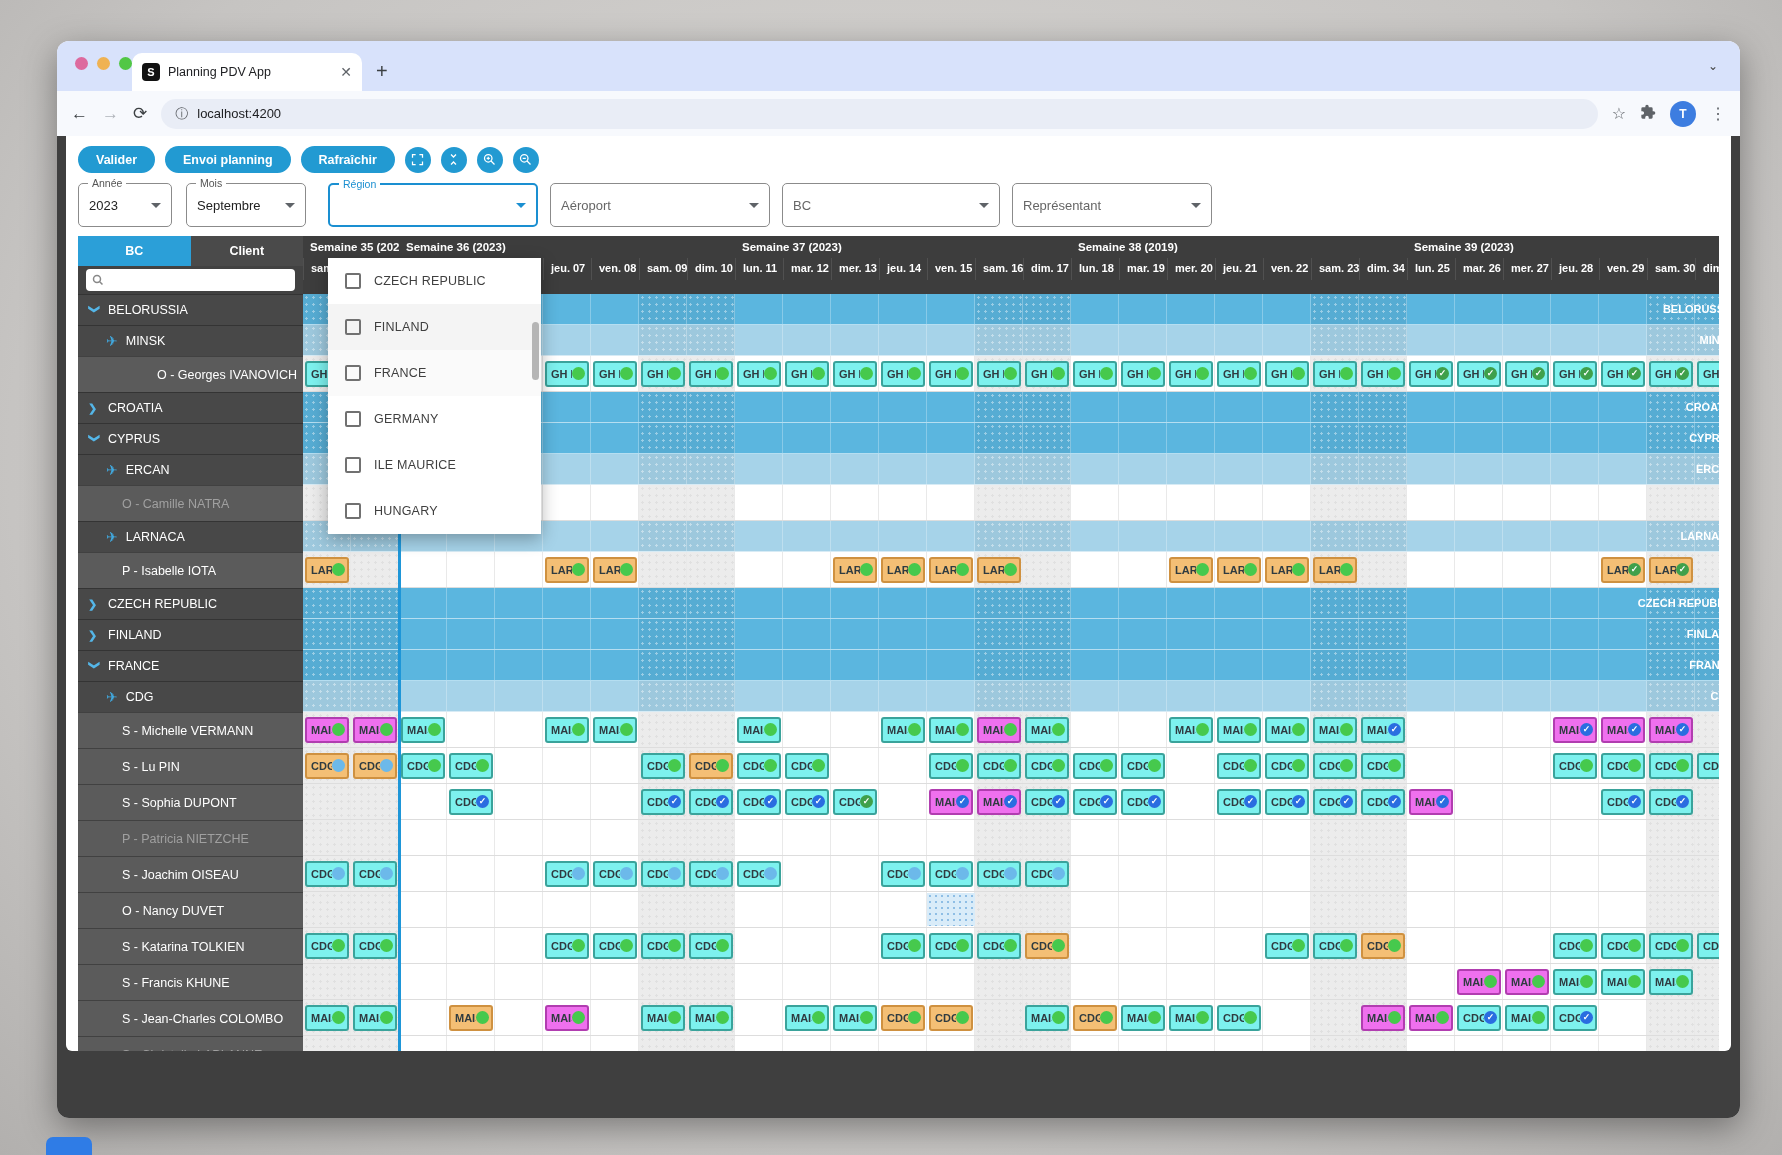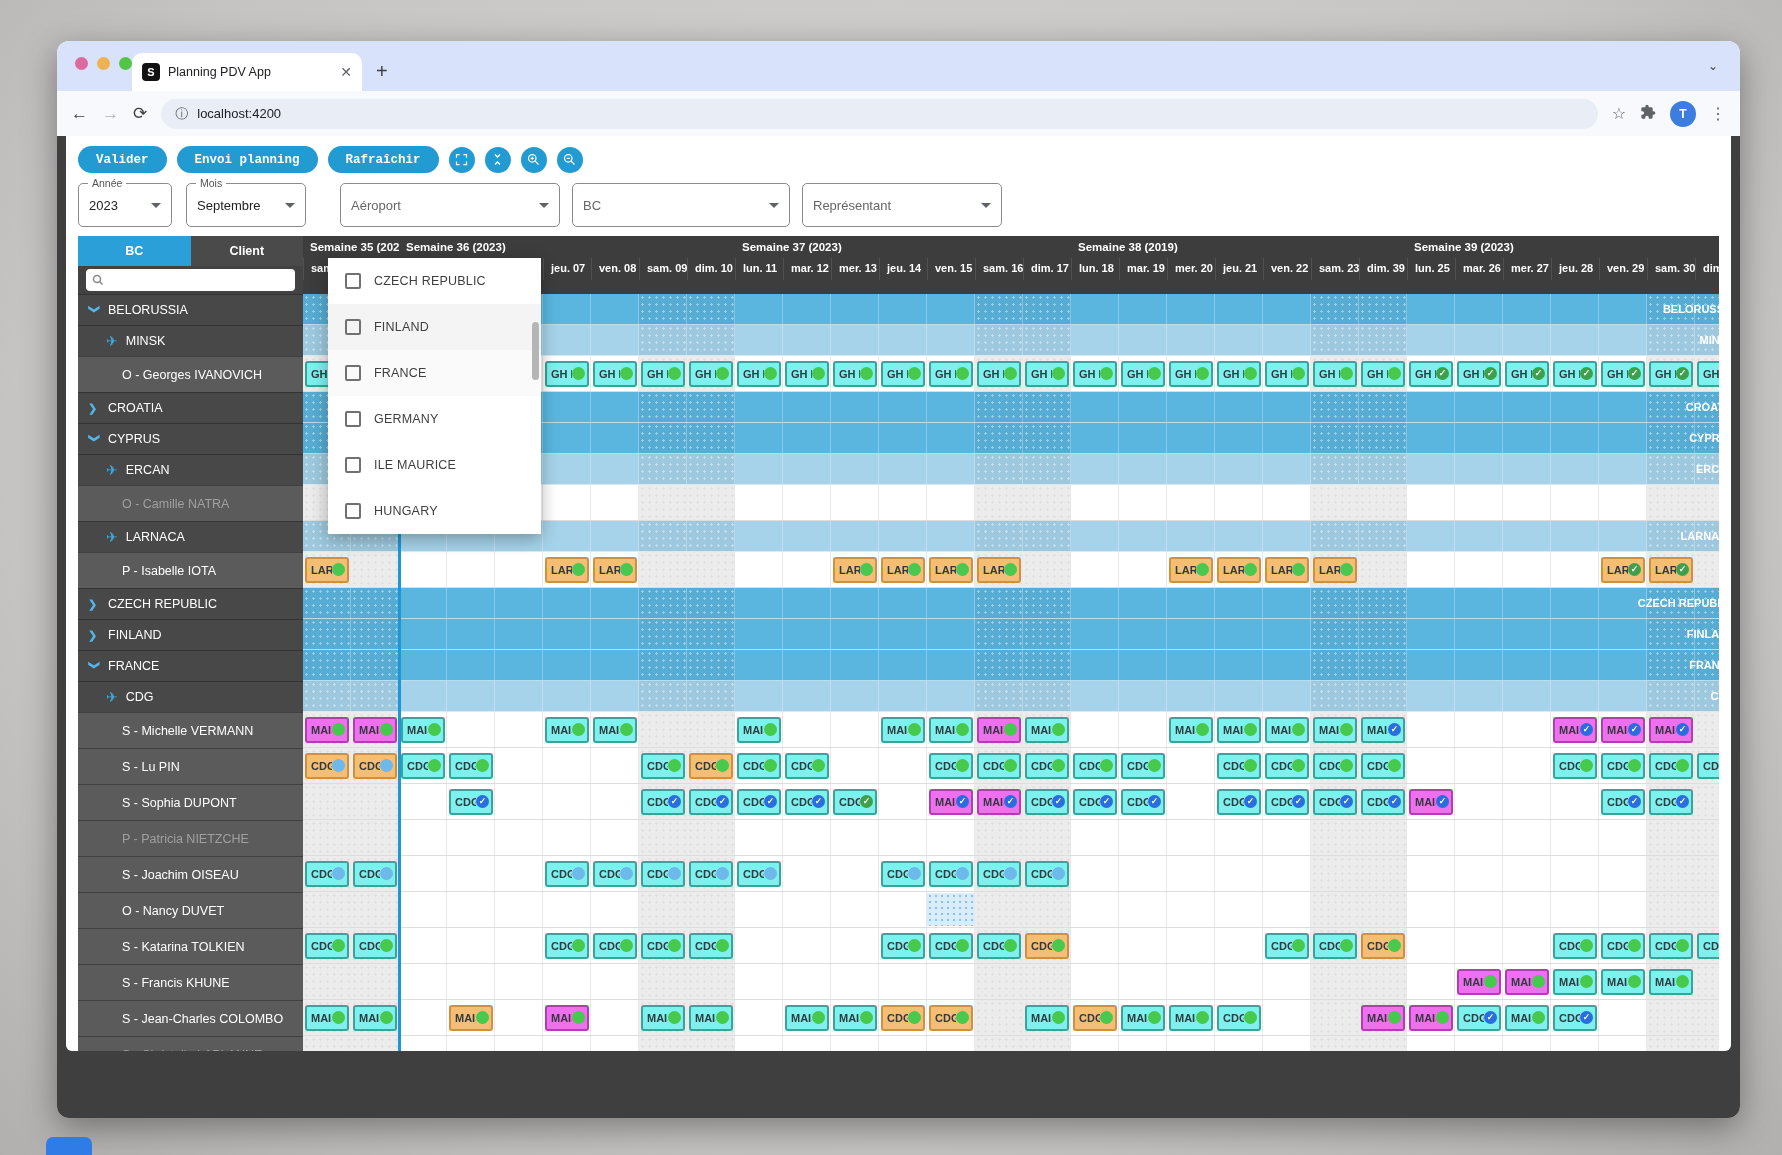--- a/index.html
+++ b/index.html
@@ -35,21 +35,21 @@
   
   .app { height:982px; background:#3f3f3f; position:relative; }
   .appbar { height:28px; display:flex; align-items:flex-end; }
   .apptab { font-size:12.5px; padding:5px 16px; color:#eee; }
   .apptab.active { background:#fff; color:#222; border-radius:7px 7px 0 0; margin-left:17px; }
   .userinfo { margin-left:auto; color:#f2f2f2; font-size:11px; padding:0 12px 7px 0; }
   .card { margin:0 9px; height:915px; background:#fff; border-radius:0 0 6px 6px; overflow:hidden;
           padding:10px 12px 0 12px; }
   .actions-row { display:flex; gap:10px; align-items:center; height:27px; }
   .btn { background:#229ad2; color:#fff; border:none; font-size:12.5px; font-weight:bold;
-         height:27px; padding:0 18px; border-radius:14px; font-family:Liberation Mono, monospace; }
+         height:27px; padding:0 18px; border-radius:14px; font-family:Liberation Sans, sans-serif; }
   .cbtn { width:26px; height:26px; border-radius:50%; background:#229ad2; display:flex;
           align-items:center; justify-content:center; }
   .cbtn svg { stroke:#fff; fill:none; stroke-width:2; width:15px; height:15px; }
   .filters-row { display:flex; margin-top:7px; height:47px; align-items:flex-start; }
   .field { position:relative; height:44px; border:1px solid #8b8b8b; border-radius:5px; margin-top:3px;
            display:flex; align-items:center; padding:0 10px; }
   .flabel { position:absolute; top:-7px; left:9px; background:#fff; padding:0 4px; font-size:10.5px; color:#555; }
   .fvalue { font-size:13px; color:#222; }
   .fph { font-size:13px; color:#666; }
   .caret { margin-left:auto; width:0; height:0; border-left:5px solid transparent;
@@ -207,20 +207,25 @@
             <span class="fvalue">2023</span>
             <span class="caret"></span>
           </div>
           <div style="width:14px"></div>
           <div class="field" style="width:120px">
             <span class="flabel">Mois</span>
             <span class="fvalue">Septembre</span>
             <span class="caret"></span>
           </div>
           <div style="width:22px"></div>
+          <div class="field focused" style="width:210px">
+            <span class="flabel">Région</span>
+            <span class="fvalue"></span>
+            <span class="caret"></span>
+          </div>
           <div style="width:12px"></div>
           <div class="field" style="width:220px">
             <span class="fph">Aéroport</span>
             <span class="caret"></span>
           </div>
           <div style="width:12px"></div>
           <div class="field" style="width:218px">
             <span class="fph">BC</span>
             <span class="caret"></span>
           </div>
@@ -248,21 +253,21 @@
             <div id="side-rows">
                 <div class="srow country">
                   <div class="chev exp">❯</div>
                   <div style="white-space: nowrap;">BELORUSSIA</div>
                 </div>
                 <div class="srow airport">
                   <div class="plane">✈</div>
                   <div style="white-space: nowrap;">MINSK</div>
                 </div>
                 <div class="srow person">
-                  <div style="white-space: nowrap;">O - Georges IVANOVICH</div>
+                  <div style="white-space: nowrap; margin-left: 35px;">O - Georges IVANOVICH</div>
                 </div>
                 <div class="srow country">
                   <div class="chev">❯</div>
                   <div style="white-space: nowrap;">CROATIA</div>
                 </div>
                 <div class="srow country">
                   <div class="chev exp">❯</div>
                   <div style="white-space: nowrap;">CYPRUS</div>
                 </div>
                 <div class="srow airport">
@@ -353,21 +358,21 @@
                   <div class="dhead">jeu. 14</div>
                   <div class="dhead">ven. 15</div>
                   <div class="dhead">sam. 16</div>
                   <div class="dhead">dim. 17</div>
                   <div class="dhead">lun. 18</div>
                   <div class="dhead">mar. 19</div>
                   <div class="dhead">mer. 20</div>
                   <div class="dhead">jeu. 21</div>
                   <div class="dhead">ven. 22</div>
                   <div class="dhead">sam. 23</div>
-                  <div class="dhead">dim. 39</div>
+                  <div class="dhead">dim. 34</div>
                   <div class="dhead">lun. 25</div>
                   <div class="dhead">mar. 26</div>
                   <div class="dhead">mer. 27</div>
                   <div class="dhead">jeu. 28</div>
                   <div class="dhead">ven. 29</div>
                   <div class="dhead">sam. 30</div>
                   <div class="dhead">dim. 01</div>
                 </div>
             </div>
             <div id="grid-rows">

